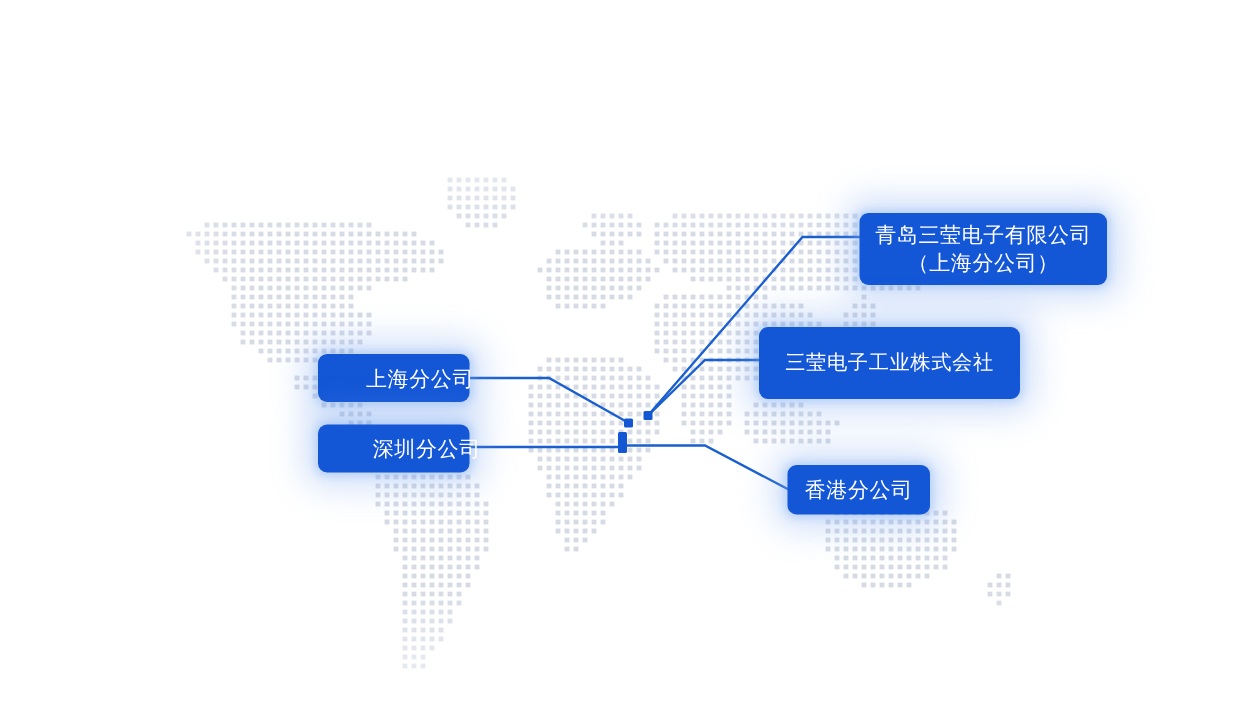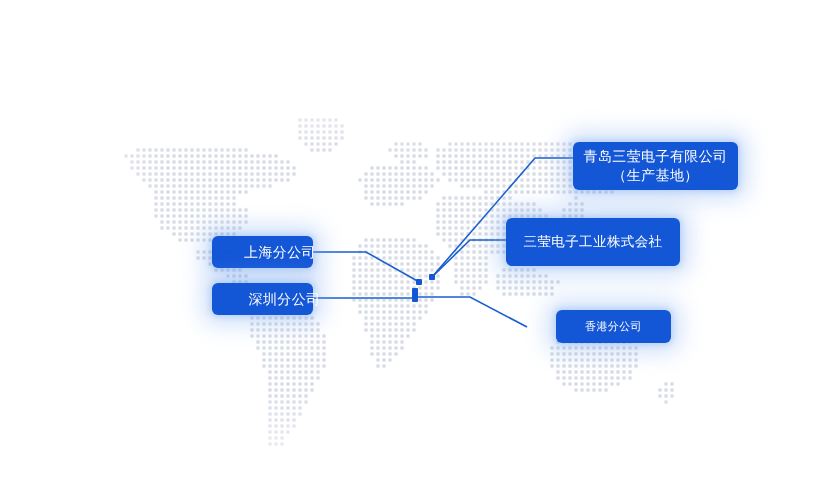--- a/index.html
+++ b/index.html
@@ -39,21 +39,21 @@
     box-sizing:border-box;
     display:flex;flex-direction:column;justify-content:center;align-items:center;
     white-space:nowrap;
   }
   .badge .l1,.badge .l2{display:block;}
 
   #badge-qingdao{left:573px;top:142px;width:165px;height:48px;font-size:14px;padding:0 8px;}
   #badge-korea  {left:506px;top:218px;width:174px;height:48px;font-size:13.5px;padding:0 6px;}
   #badge-shanghai{left:212px;top:236px;width:101px;height:32px;font-size:14px;padding-left:35px;}
   #badge-shenzhen{left:212px;top:283px;width:101px;height:32px;font-size:14px;padding-left:44px;}
-  #badge-hongkong{left:556px;top:310px;width:115px;height:33px;font-size:11px;}
+  #badge-hongkong{left:525px;top:310px;width:95px;height:33px;font-size:14px;}
 </style>
 </head>
 <body>
 
 <div id="stage">
 
   <div id="map-layer">
     <svg id="map-svg" width="824" height="480">
       <g id="map-dots" fill="#d4d8e4">
           <rect x="298.4" y="118.4" width="3.2" height="3.2" fill="#d4d8e4" opacity="0.65"></rect>
@@ -1655,21 +1655,21 @@
 
     <polyline points="417,297 470,297 527,327" fill="none" stroke="#1a5fd0" stroke-width="1.6"></polyline>
   </svg>
 
   <div class="marker" style="left:429px;top:274px;"></div>
   <div class="marker" style="left:416px;top:279px;"></div>
   <div class="marker tall" style="left:412px;top:288px;"></div>
 
   <div class="badge" id="badge-qingdao">
     <span class="l1">青岛三莹电子有限公司</span>
-    <span class="l2">（生产基地）</span>
+    <span class="l2">（上海分公司）</span>
   </div>
 
   <div class="badge" id="badge-korea">
     <span class="l1">三莹电子工业株式会社</span>
   </div>
 
   <div class="badge" id="badge-shanghai">
     <span class="l1">上海分公司</span>
   </div>
 

